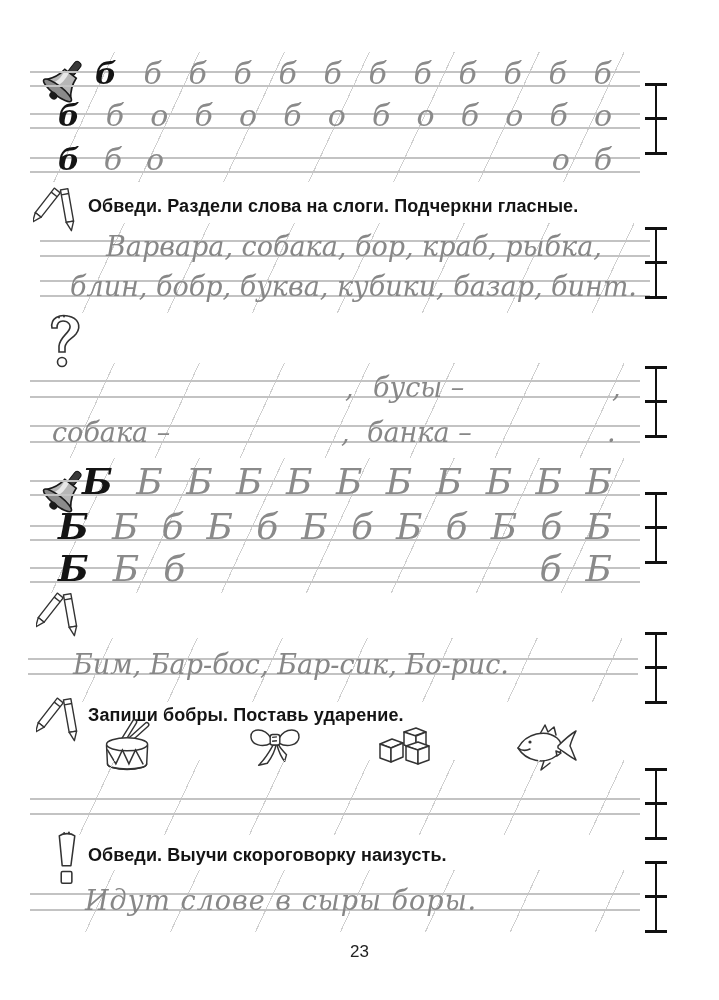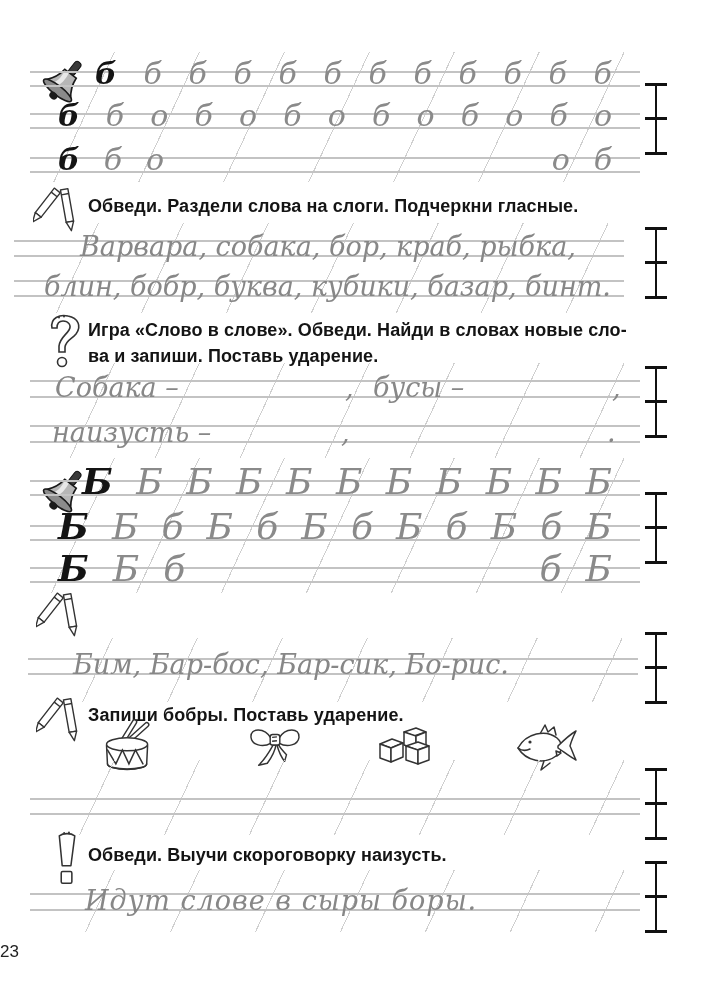--- a/index.html
+++ b/index.html
@@ -21,21 +21,21 @@
     font-size:27px;line-height:30px;color:#878787;white-space:nowrap;}
   
   .task{position:absolute;font-size:18px;font-weight:bold;color:#141414;letter-spacing:.1px;}
   
   .marker{position:absolute;left:645px;width:22px;height:72px;}
   .marker .vline{position:absolute;left:10px;top:0;bottom:0;width:2px;background:#111;}
   .marker .tick{position:absolute;left:0;width:100%;height:3px;background:#111;}
   .marker .t{top:0}.marker .m{top:34px}.marker .b{bottom:0}
   
   .icon{position:absolute;}
-  .pagenum{position:absolute;left:0;right:0;bottom:38px;text-align:left;
+  .pagenum{position:absolute;left:0;right:0;bottom:38px;text-align:center;
     font-size:17px;color:#222;}
   svg{display:block;}
 </style>
 </head>
 <body>
 
 <svg width="0" height="0" style="position:absolute">
   <defs>
     <symbol id="sym-bell" viewBox="0 0 64 64">
       <g transform="rotate(38 32 30)">
@@ -179,46 +179,44 @@
           <span class="glyph">б</span>
         </span>
     </div>
   </div>
 
   <svg class="icon" style="left:33px;top:186px;width:48px;height:52px">
       <use href="#sym-pencils"></use>
     </svg>
   <div class="task" style="left:88px;top:196px">Обведи. Раздели слова на слоги. Подчеркни гласные.</div>
 
-  <div class="wblock" style="left:14px;top:223px;width:610px;height:90px">
+  <div class="wblock" style="left:40px;top:223px;width:610px;height:90px">
     <div class="rl" style="top:17px"></div>
     <div class="rl" style="top:32px"></div>
     <div class="rl" style="top:57px"></div>
     <div class="rl" style="top:72px"></div>
     <span class="cursive" style="left:66px;top:9px">Варвара, собака, бор, краб, рыбка,</span>
     <span class="cursive" style="left:30px;top:49px">блин, бобр, буква, кубики, базар, бинт.</span>
   </div>
 
   <svg class="icon" style="left:44px;top:312px;width:44px;height:62px">
       <use href="#sym-question"></use>
     </svg>
-  <div class="task" style="left:88px;top:320px">Игра «Слово в слове». Обведи. Найди в словах новые сло-</div>
-  <div class="task" style="left:88px;top:346px">ва и запиши. Поставь ударение.</div>
 
   <div class="wblock" style="left:30px;top:363px;width:610px;height:95px">
     <div class="rl" style="top:17px"></div>
     <div class="rl" style="top:33px"></div>
     <div class="rl" style="top:62px"></div>
     <div class="rl" style="top:78px"></div>
-    <span class="cursive" style="left:25px;top:10px">Собака –</span>
     <span class="cursive" style="left:315px;top:10px">,</span>
     <span class="cursive" style="left:343px;top:10px">бусы –</span>
     <span class="cursive" style="left:582px;top:10px">,</span>
-    <span class="cursive" style="left:22px;top:55px">наизусть –</span>
+    <span class="cursive" style="left:22px;top:55px">собака –</span>
     <span class="cursive" style="left:311px;top:55px">,</span>
+    <span class="cursive" style="left:337px;top:55px">банка –</span>
     <span class="cursive" style="left:577px;top:55px">.</span>
   </div>
 
   <svg class="icon" style="left:28px;top:458px;width:66px;height:80px">
       <use href="#sym-bell"></use>
     </svg>
 
   <div class="wblock" style="left:30px;top:458px;width:610px;height:135px">
     <div class="rl" style="top:22px"></div>
     <div class="rl" style="top:36px"></div>

